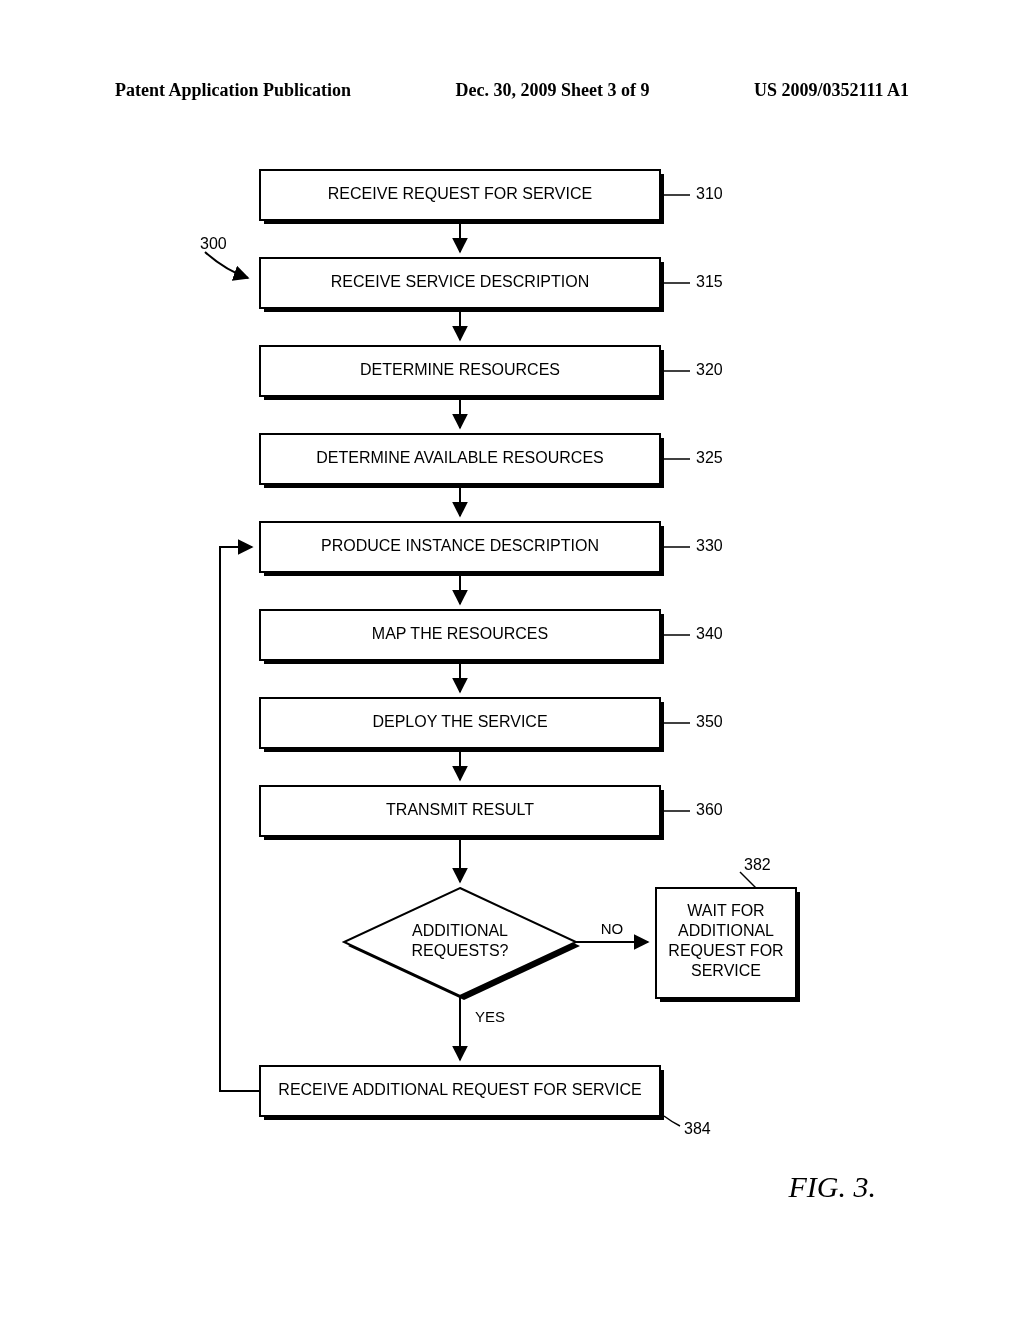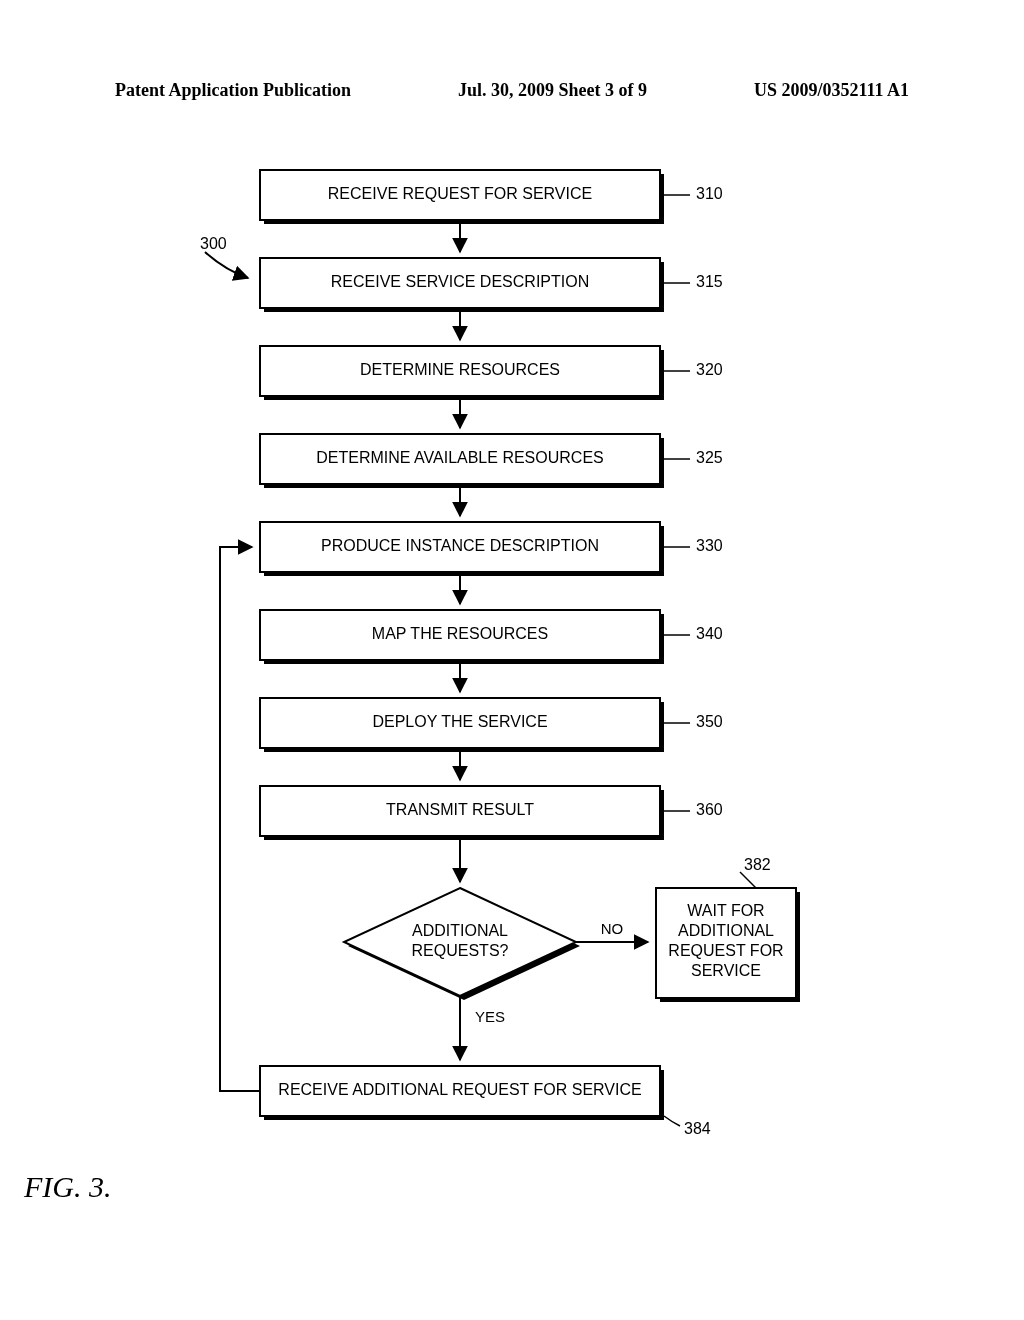--- a/index.html
+++ b/index.html
@@ -32,25 +32,24 @@
     top: 130px;
     left: 0;
     width: 1024px;
     height: 1130px;
   }
   .fig-caption {
     position: absolute;
     left: 0;
     width: 876px;
     top: 1170px;
-    text-align: left;
+    text-align: right;
     font-size: 30px;
     font-style: italic;
     font-family: "Times New Roman", Times, serif;
-    margin-left: 24px;
   }
   text {
     font-family: Arial, Helvetica, sans-serif;
     font-size: 16px;
     fill: #000;
     text-anchor: middle;
     dominant-baseline: middle;
   }
   .ref {
     font-family: Arial, Helvetica, sans-serif;
@@ -63,21 +62,21 @@
     text-anchor: middle;
   }
 </style>
 </head>
 <body>
 
 <div class="page">
 
   <div class="header">
     <span>Patent Application Publication</span>
-    <span>Jul. 30, 2009  Sheet 3 of 9</span>
+    <span>Dec. 30, 2009  Sheet 3 of 9</span>
     <span>US 2009/0352111 A1</span>
   </div>
 
   <svg class="diagram" viewBox="0 0 1024 1130">
     <defs>
       <marker id="arrow" viewBox="0 0 10 10" refX="9" refY="5" markerWidth="8" markerHeight="8" orient="auto-start-reverse">
         <path d="M 0 0 L 10 5 L 0 10 z" fill="#000"></path>
       </marker>
     </defs>
 

